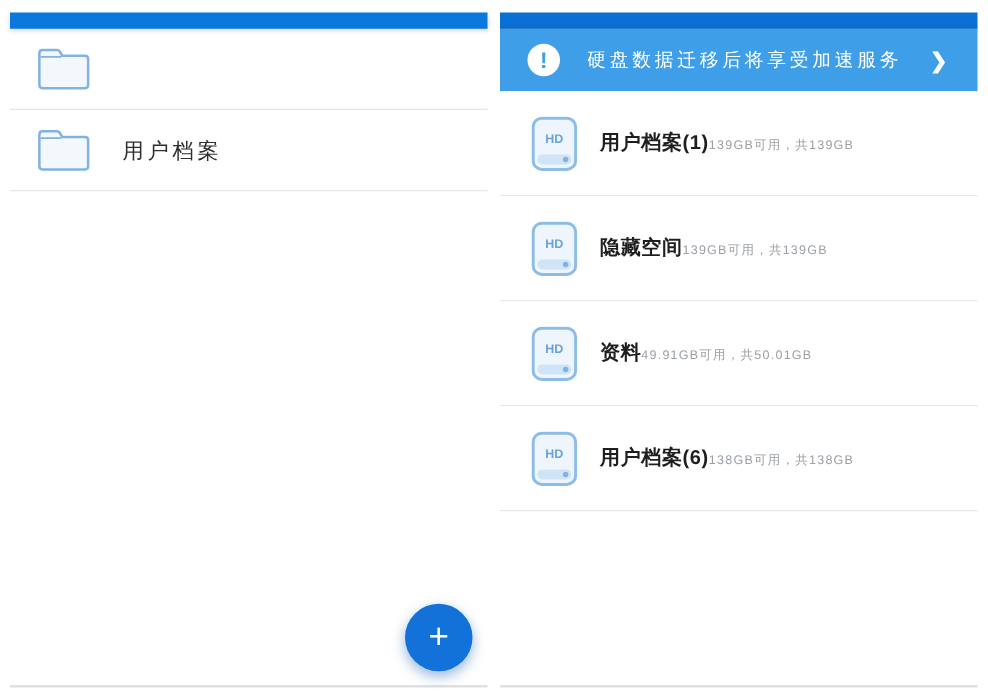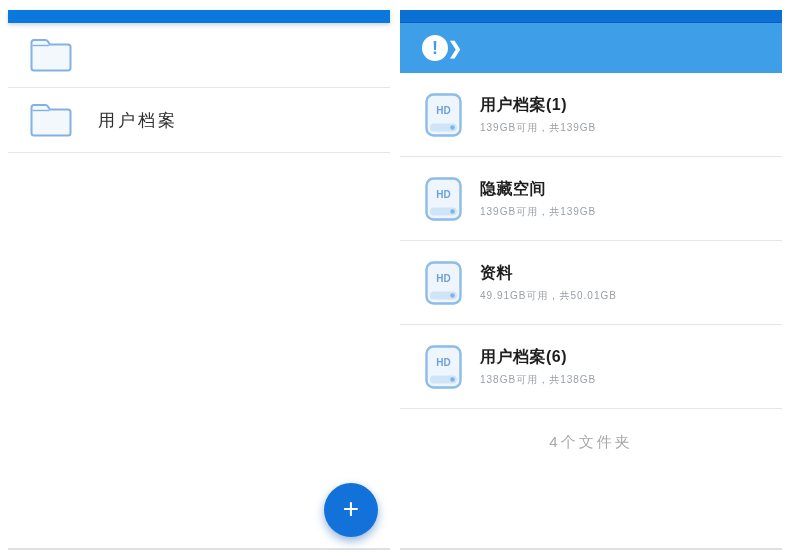--- a/index.html
+++ b/index.html
@@ -38,21 +38,21 @@
                   font-size:18px; font-weight:bold; flex:0 0 auto; }
   .banner-text { flex:1; text-align:center; color:#ffffff; font-size:15px; letter-spacing:3px; }
   .banner-chevron { color:#ffffff; font-size:17px; font-weight:bold; flex:0 0 auto; }
 
   
   .drive-row { height:84px; display:flex; align-items:center; padding-left:25px;
                border-bottom:1px solid #e6e6e6; background:#fff; cursor:pointer; }
   .drive-row:first-of-type { height:70px; }
   .hd-icon { display:inline-flex; flex:0 0 auto; }
   .hd-icon svg { display:block; }
-  .drive-text { margin-left:18px; display:flex; flex-direction:column; }
+  .drive-text { margin-left:18px; display:flex; flex-direction:row; }
   .drive-title { font-size:16px; font-weight:bold; color:#1e1e1e; letter-spacing:0.5px; }
   .drive-subtitle { font-size:10px; color:#9aa0a6; margin-top:5px; letter-spacing:1px; }
 </style>
 </head>
 <body>
 
 <div class="canvas">
 
   <div class="screen screen-left">
     <div class="topbar"></div>
@@ -82,20 +82,21 @@
     </button>
   </div>
 
   <div class="screen screen-right">
     <div class="topbar topbar-dark"></div>
 
     <div class="banner">
       <span class="alert-circle">
         <span>!</span>
       </span>
+      <span class="banner-text">硬盘数据迁移后将享受加速服务</span>
       <span class="banner-chevron">❯</span>
     </div>
 
     <div class="drive-row">
       <span class="hd-icon">
         <svg width="37" height="44" viewBox="0 0 37 44" aria-hidden="true">
           <rect x="1.5" y="1.5" width="34" height="41" rx="7" fill="#eef5fc" stroke="#8cbce8" stroke-width="2.4"></rect>
           <text x="18.5" y="21" text-anchor="middle" font-size="10" font-weight="bold" fill="#6ba3d9">HD</text>
           <rect x="5" y="30.5" width="27" height="8" rx="4" fill="#cfe5f7"></rect>
           <circle cx="27.5" cy="34.5" r="2.2" fill="#82b2e2"></circle>
@@ -145,16 +146,15 @@
           <rect x="5" y="30.5" width="27" height="8" rx="4" fill="#cfe5f7"></rect>
           <circle cx="27.5" cy="34.5" r="2.2" fill="#82b2e2"></circle>
         </svg>
       </span>
       <div class="drive-text">
         <div class="drive-title">用户档案(6)</div>
         <div class="drive-subtitle">138GB可用，共138GB</div>
       </div>
     </div>
 
-    <div class="count">4个文件夹</div>
   </div>
 
 </div>
 
 </body></html>

